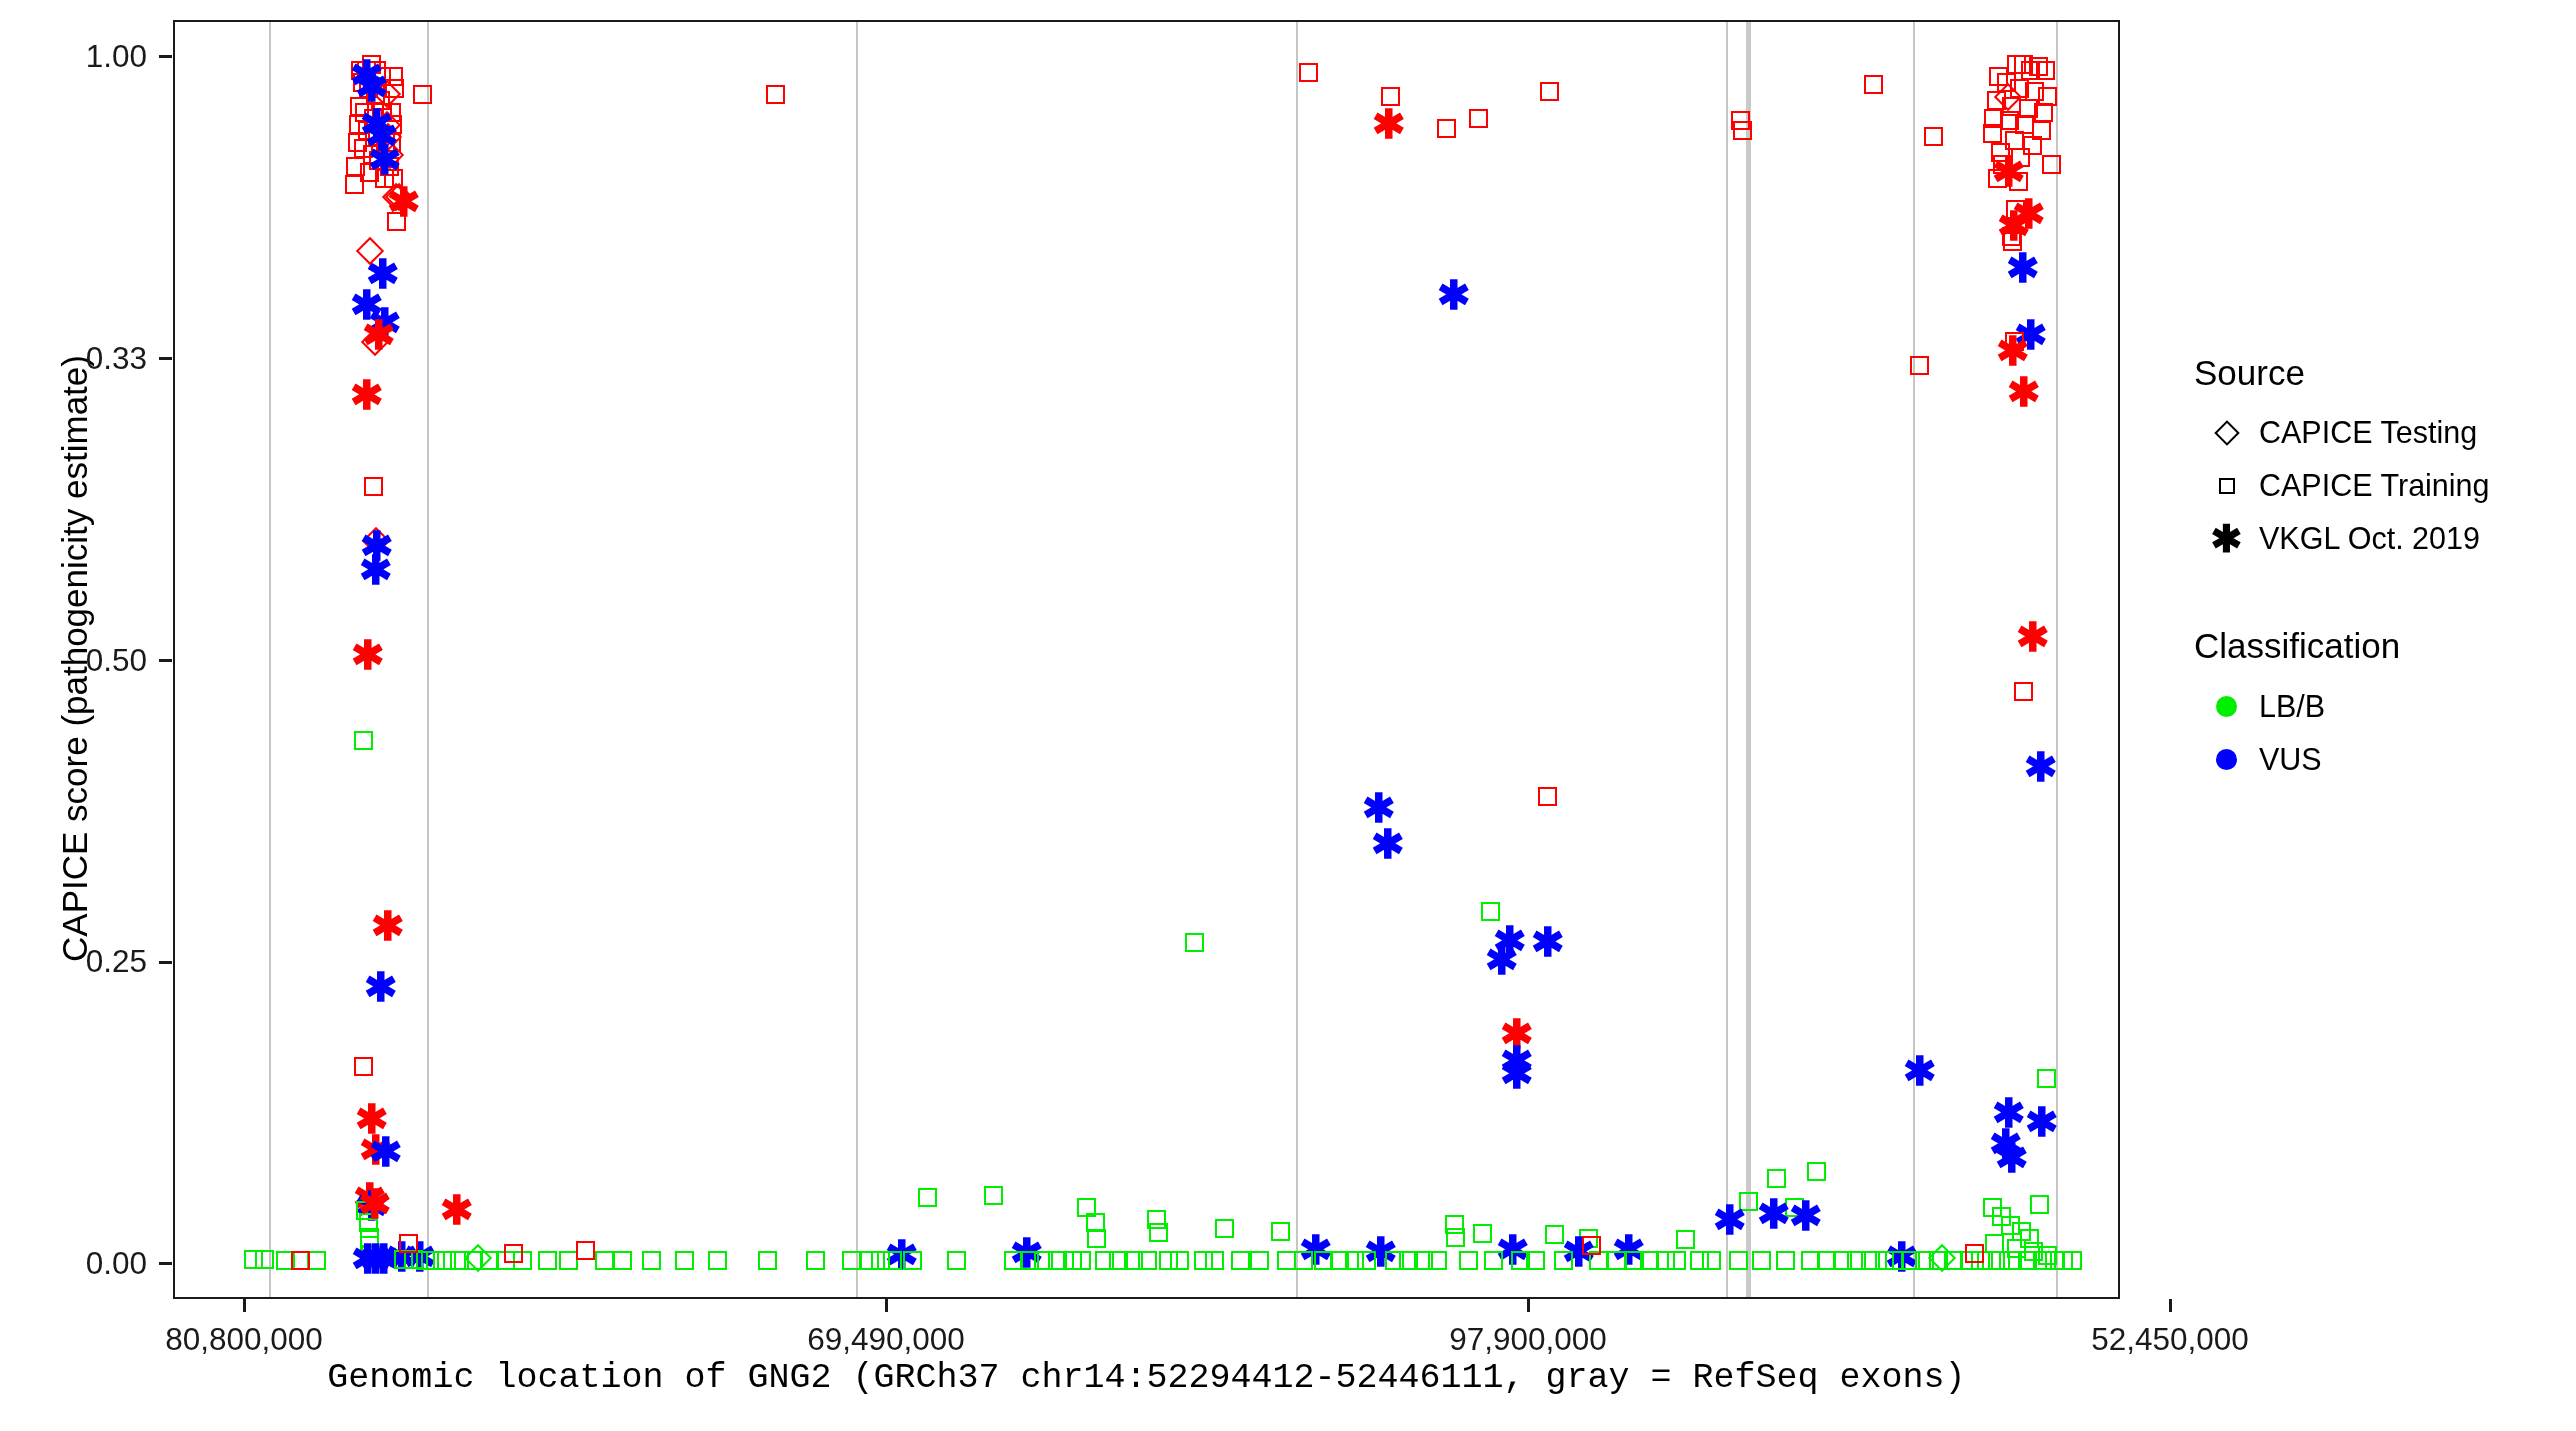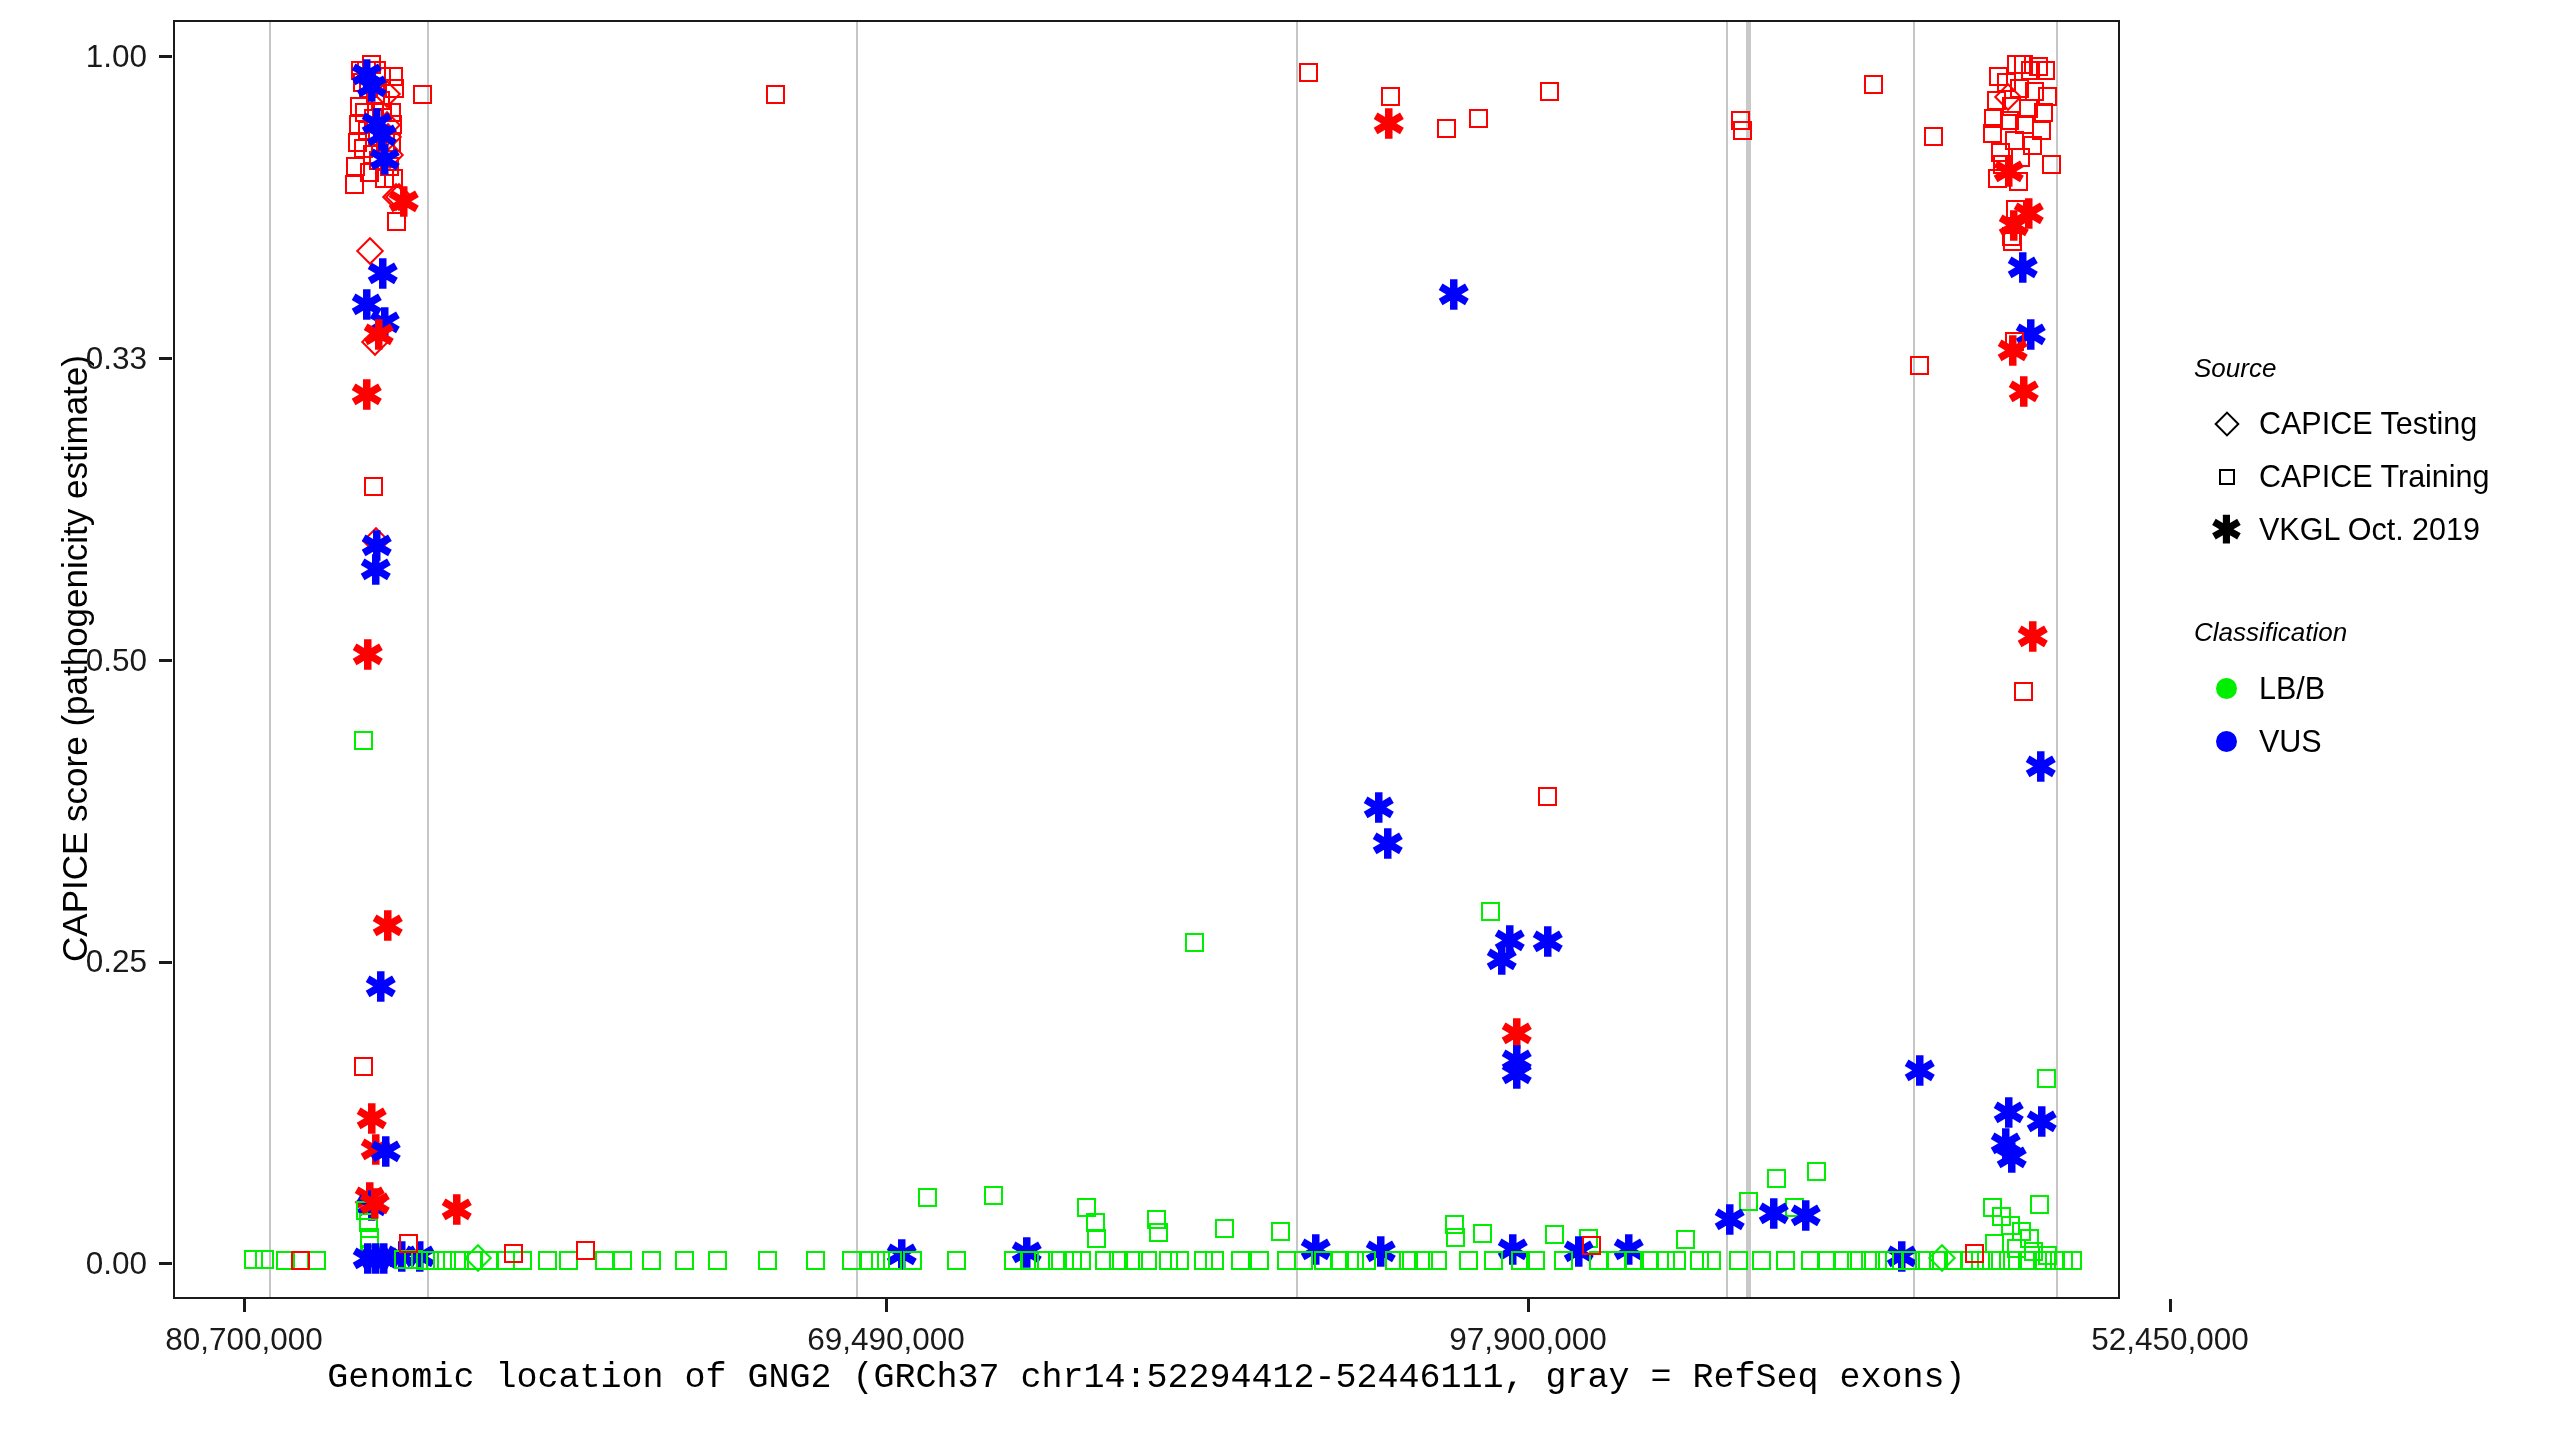--- a/index.html
+++ b/index.html
@@ -44,21 +44,21 @@
   .exon.wide{width:4.8px;background:#c9c9c9;}
 
   
   .mk{position:absolute;}
   .mk.sq{border-width:2.9px;border-style:solid;background:transparent;box-sizing:border-box;}
   .mk.di{border-width:2.9px;border-style:solid;background:transparent;box-sizing:border-box;transform:rotate(45deg);}
   .mk.st{line-height:1;font-weight:700;text-align:center;}
 
   
   #legend{position:absolute;left:2194px;top:353px;width:372px;}
-  .lg-title{font-size:26px;margin:0 0 13.4px 0;color:#000;font-style:italic;}
+  .lg-title{font-size:35px;margin:0 0 13.4px 0;color:#000;}
   .lg-title.second{margin-top:61px;}
   .lg-row{display:flex;align-items:center;height:53px;}
   .lg-key{width:65px;min-width:65px;display:flex;align-items:center;justify-content:center;}
   .lg-lab{font-size:30.5px;color:#000;white-space:nowrap;}
   .ksq{width:16px;height:16px;border:2.4px solid #000;box-sizing:border-box;}
   .kdi{width:18px;height:18px;border:2.4px solid #000;box-sizing:border-box;transform:rotate(45deg);}
   .kst{font-size:38px;line-height:1;color:#000;font-weight:700;}
   .kdot{width:21px;height:21px;border-radius:50%;}
 </style>
 </head>
@@ -379,21 +379,21 @@
         <div class="mk sq" style="border-color: rgb(255, 0, 0); width: 19px; height: 19px; left: 329px; top: 1222px;"></div>
         <div class="mk sq" style="border-color: rgb(255, 0, 0); width: 19px; height: 19px; left: 401px; top: 1219px;"></div>
         <div class="mk sq" style="border-color: rgb(255, 0, 0); width: 19px; height: 19px; left: 1407px; top: 1214px;"></div>
         <div class="mk sq" style="border-color: rgb(255, 0, 0); width: 19px; height: 19px; left: 1790px; top: 1222px;"></div>
         <div class="mk st" style="color: rgb(255, 0, 0); font-size: 40px; left: 265px; top: 1168px; width: 27px;">✱</div>
         <div class="mk st" style="color: rgb(255, 0, 0); font-size: 40px; left: 183px; top: 1162px; width: 27px;">✱</div>
       </div>
   </div>
 
   <div id="xticks">
-      <div class="xtick" style="left: 101px;">80,700,000</div>
+      <div class="xtick" style="left: 101px;">80,800,000</div>
       <div class="xtickmark" style="left: 243px;"></div>
       <div class="xtick" style="left: 743px;">69,490,000</div>
       <div class="xtickmark" style="left: 885px;"></div>
       <div class="xtick" style="left: 1385px;">97,900,000</div>
       <div class="xtickmark" style="left: 1527px;"></div>
       <div class="xtick" style="left: 2027px;">52,450,000</div>
       <div class="xtickmark" style="left: 2169px;"></div>
     </div>
 
   <div id="xlab">Genomic location of GNG2 (GRCh37 chr14:52294412-52446111, gray = RefSeq exons)</div>

